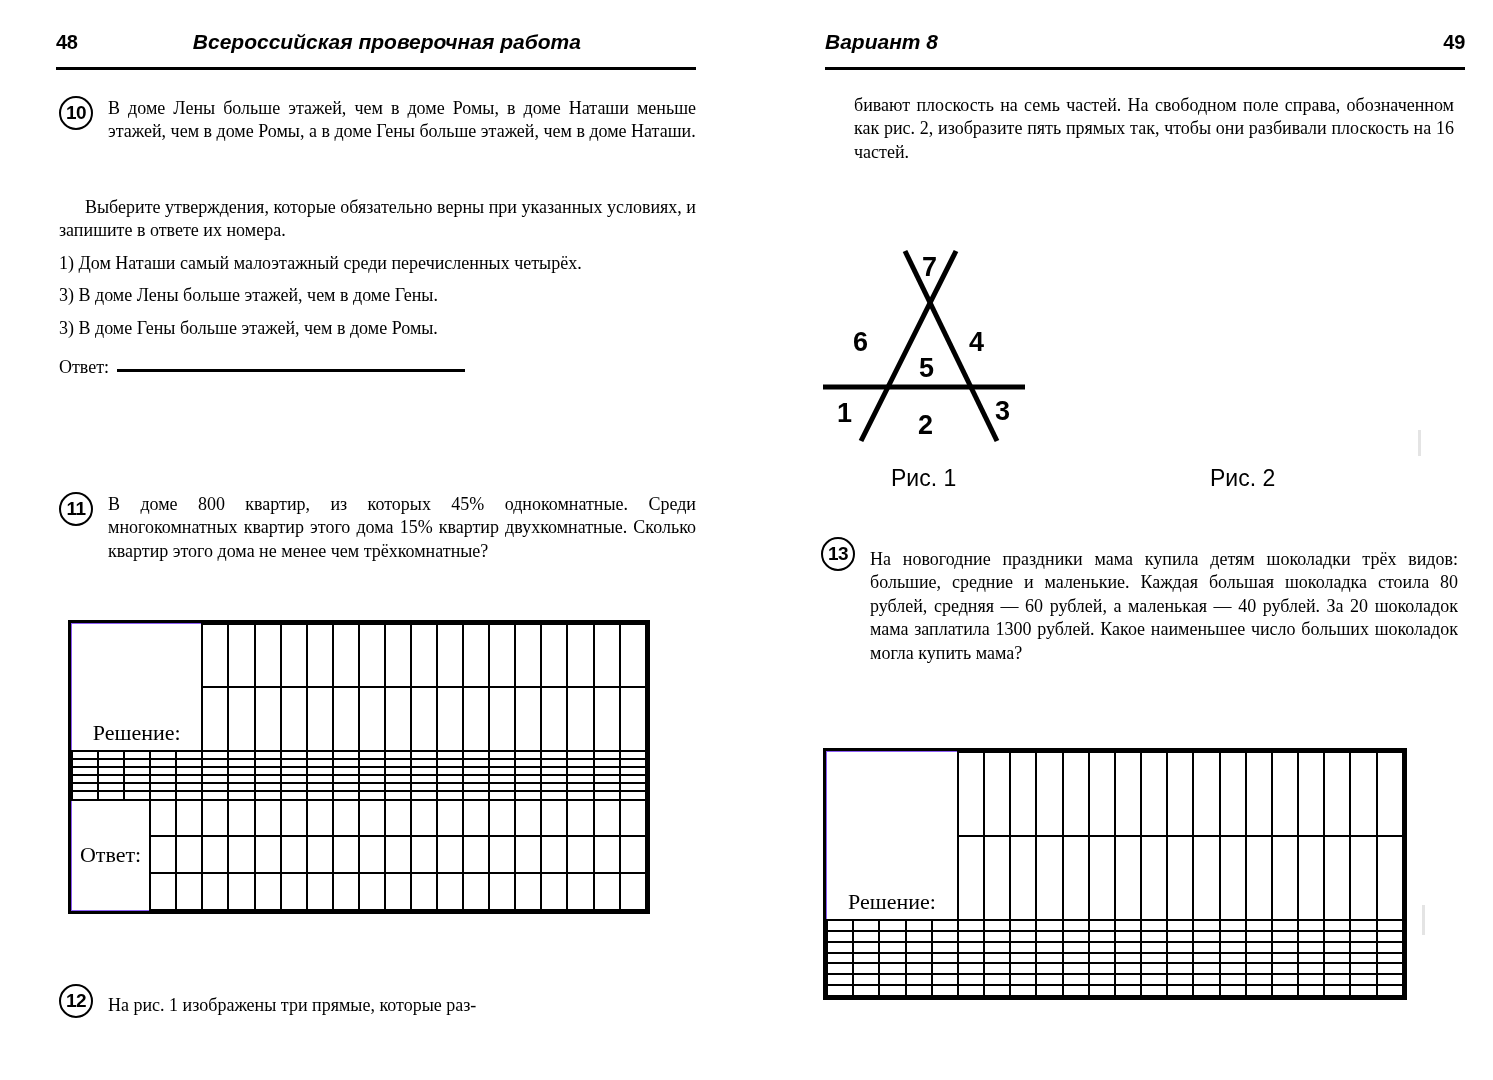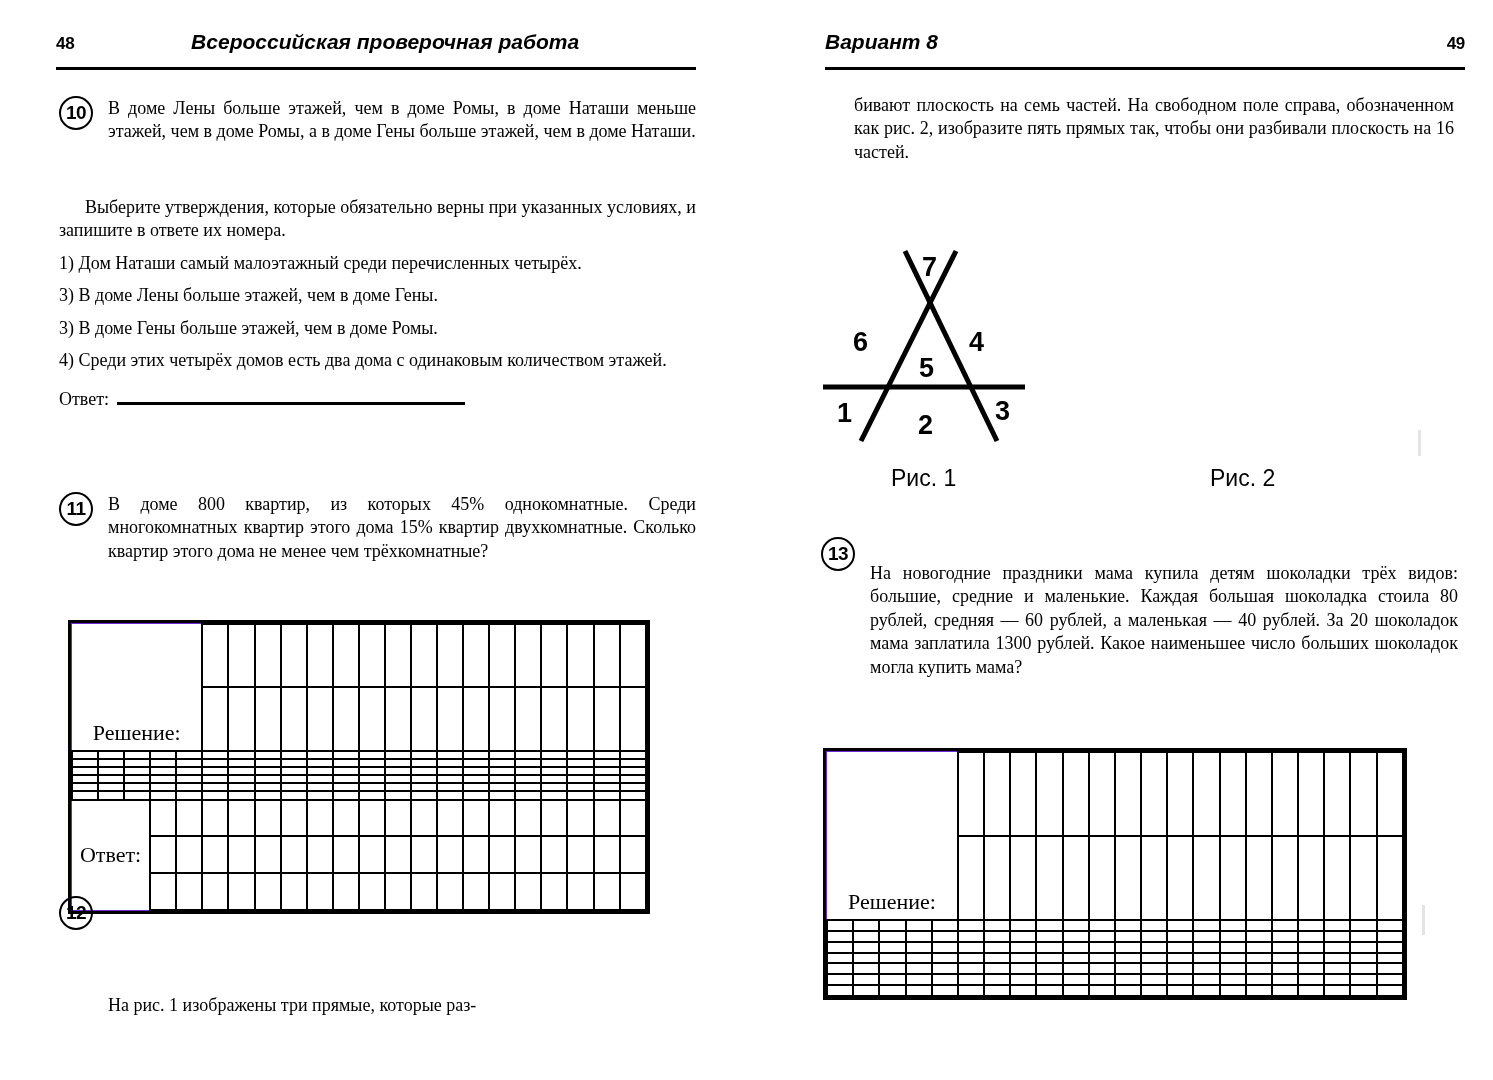--- a/index.html
+++ b/index.html
@@ -31,21 +31,21 @@
     height: 34px;
     display: flex;
     align-items: baseline;
   }
   .runhead-left  { left: 56px;  width: 640px; }
   .runhead-right { left: 78px;  width: 640px; }
 
   .folio {
     font-family: "Liberation Sans", "DejaVu Sans", sans-serif;
     font-weight: bold;
-    font-size: 17px;
+    font-size: 20px;
     letter-spacing: -0.3px;
   }
   .runtitle {
     font-family: "Liberation Sans", "DejaVu Sans", sans-serif;
     font-style: italic;
     font-weight: bold;
     font-size: 21px;
     white-space: nowrap;
   }
   .rh-spacer { flex: 1 1 auto; }
@@ -108,21 +108,21 @@
     background: #000;
     margin: 0 0 7px 8px;
     width: 348px;
   }
 
   
   .grid {
     position: absolute;
     border: 3px solid #000;
     box-sizing: content-box;
-    background: #6d28d9;
+    background: #8b5cf6;
   }
   .grid table {
     border-collapse: collapse;
     width: 100%;
     height: 100%;
     table-layout: fixed;
   }
   .grid td {
     border: 2px solid #000;
     padding: 0;
@@ -188,21 +188,20 @@
 
   <div class="task" style="left:108px; top:97px; width:588px;">
     <p class="para-first">В доме Лены больше этажей, чем в доме Ромы, в доме Наташи меньше этажей, чем в доме Ромы, а в доме Гены больше этажей, чем в доме Наташи.</p>
   </div>
 
   <div class="task" style="left:59px; top:184px; width:637px;">
     <p class="para">Выберите утверждения, которые обязательно верны при указанных условиях, и запишите в ответе их номера.</p>
     <p class="opt">1) Дом Наташи самый малоэтажный среди перечисленных четырёх.</p>
     <p class="opt">3) В доме Лены больше этажей, чем в доме Гены.</p>
     <p class="opt">3) В доме Гены больше этажей, чем в доме Ромы.</p>
-    <p class="opt">4) Среди этих четырёх домов есть два дома с одинаковым количеством этажей.</p>
     <div class="answer-line">
       <span class="answer-label">Ответ:</span>
       <span class="answer-rule"></span>
     </div>
   </div>
 
   <div class="tasknum" style="left:59px; top:492px;">11</div>
 
   <div class="task" style="left:108px; top:493px; width:588px;">
     <p class="para-first">В доме 800 квартир, из которых 45% однокомнатные. Среди многокомнатных квартир этого дома 15% квартир двухкомнатные. Сколько квартир этого дома не менее чем трёхкомнатные?</p>
@@ -455,21 +454,21 @@
             <td></td>
             <td></td>
             <td></td>
             <td></td>
             <td></td>
           </tr>
         </tbody>
       </table>
   </div>
 
-  <div class="tasknum" style="left:59px; top:896px;">12</div>
+  <div class="tasknum" style="left:59px; top:984px;">12</div>
 
   <div class="task" style="left:108px; top:994px; width:588px;">
     <p class="para-first">На рис. 1 изображены три прямые, которые раз-</p>
   </div>
 </div>
 
 <div class="page page-right">
 
   <div class="runhead runhead-right">
     <span class="runtitle">Вариант 8</span>
@@ -498,21 +497,21 @@
     <span class="reglabel" style="left:20px; top:157px;">1</span>
     <span class="reglabel" style="left:101px; top:169px;">2</span>
     <span class="reglabel" style="left:178px; top:155px;">3</span>
   </div>
 
   <span class="figcap" style="left:144px; top:465px;">Рис. 1</span>
   <span class="figcap" style="left:463px; top:465px;">Рис. 2</span>
 
   <div class="tasknum" style="left:74px; top:537px;">13</div>
 
-  <div class="task" style="left:123px; top:562px; width:588px;">
+  <div class="task" style="left:123px; top:548px; width:588px;">
     <p class="para-first">На новогодние праздники мама купила детям шоколадки трёх видов: большие, средние и маленькие. Каждая большая шоколадка стоила 80 рублей, средняя — 60 рублей, а маленькая — 40 рублей. За 20 шоколадок мама заплатила 1300 рублей. Какое наименьшее число больших шоколадок могла купить мама?</p>
   </div>
 
   <div class="grid" id="grid-13" style="left:76px; top:748px; width:578px; height:246px;">
     <table>
         <tbody id="grid-13-body">
           <tr>
             <td class="label-cell lc-top" colspan="5" rowspan="2">Решение:</td>
             <td></td>
             <td></td>

